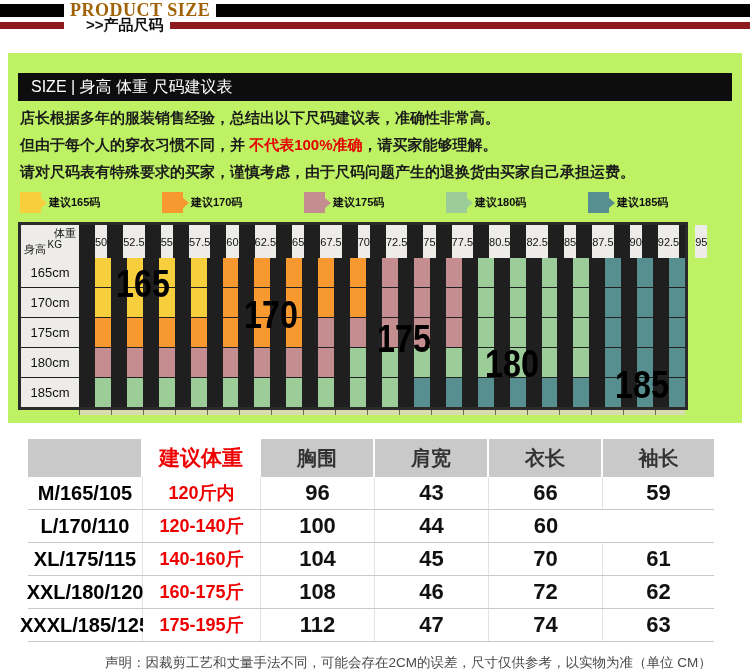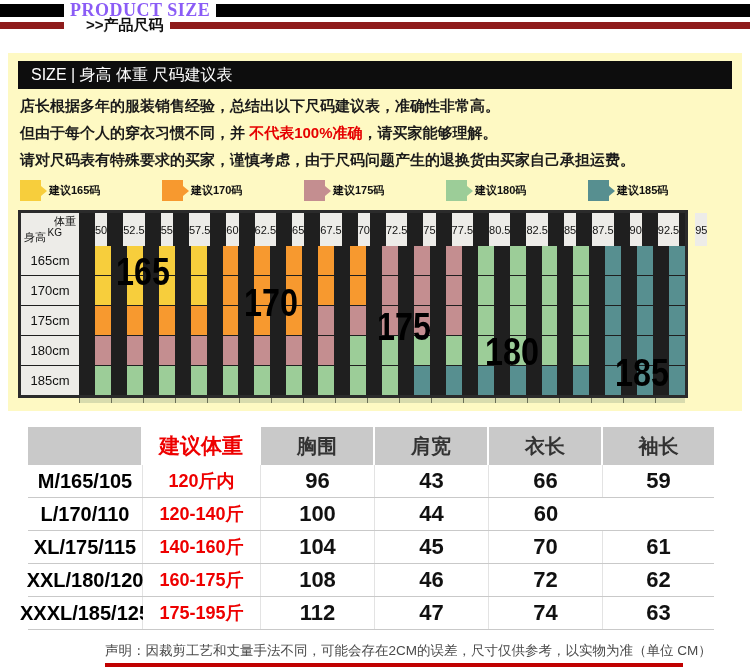--- a/index.html
+++ b/index.html
@@ -9,30 +9,30 @@
     position:relative;
   }
   
   .hdr{padding-top:2px;}
   .hdr-row1{display:flex;align-items:center;height:16px;}
   .blk{height:13px;background:#000;}
   .blk-left{width:64px;}
   .blk-right{flex:1;}
   .hdr-en{
     font-family:"Liberation Serif","DejaVu Serif",serif;
-    font-weight:bold;font-size:18px;line-height:16px;color:#8b5cf6;
+    font-weight:bold;font-size:18px;line-height:16px;color:#a16207;
     padding:0 6px;letter-spacing:.5px;white-space:nowrap;
   }
   .hdr-row2{display:flex;align-items:center;height:12px;margin-top:1px;}
   .red{height:7px;background:#8E1B1B;}
   .red-left{width:64px;}
   .red-right{flex:1;}
   .hdr-zh{font-size:15px;font-weight:bold;color:#111;padding:0 6px 0 22px;white-space:nowrap;}
   
-  .panel{margin:22px 8px 0;background:#fef9c3;padding:8px 10px 8px;}
+  .panel{margin:22px 8px 0;background:#bef264;padding:20px 10px 8px;}
   .size-bar{background:#0d0d0d;color:#fff;font-size:16px;line-height:18px;padding:5px 13px;}
   .note{font-size:15px;font-weight:600;color:#1b1b1b;margin:6px 2px;line-height:21px;}
   .note .redtxt{color:#e60000;}
   
   .legend{display:flex;margin:10px 2px 9px;}
   .leg-item{display:flex;align-items:center;width:145px;}
   .swatch{width:21px;height:21px;position:relative;margin-right:8px;flex:none;}
   .swatch .notch{position:absolute;right:-6px;top:6px;width:0;height:0;
     border:5px solid transparent;border-left-width:6px;border-right-width:0;}
   .leg-label{font-size:11px;font-weight:600;color:#111;}

